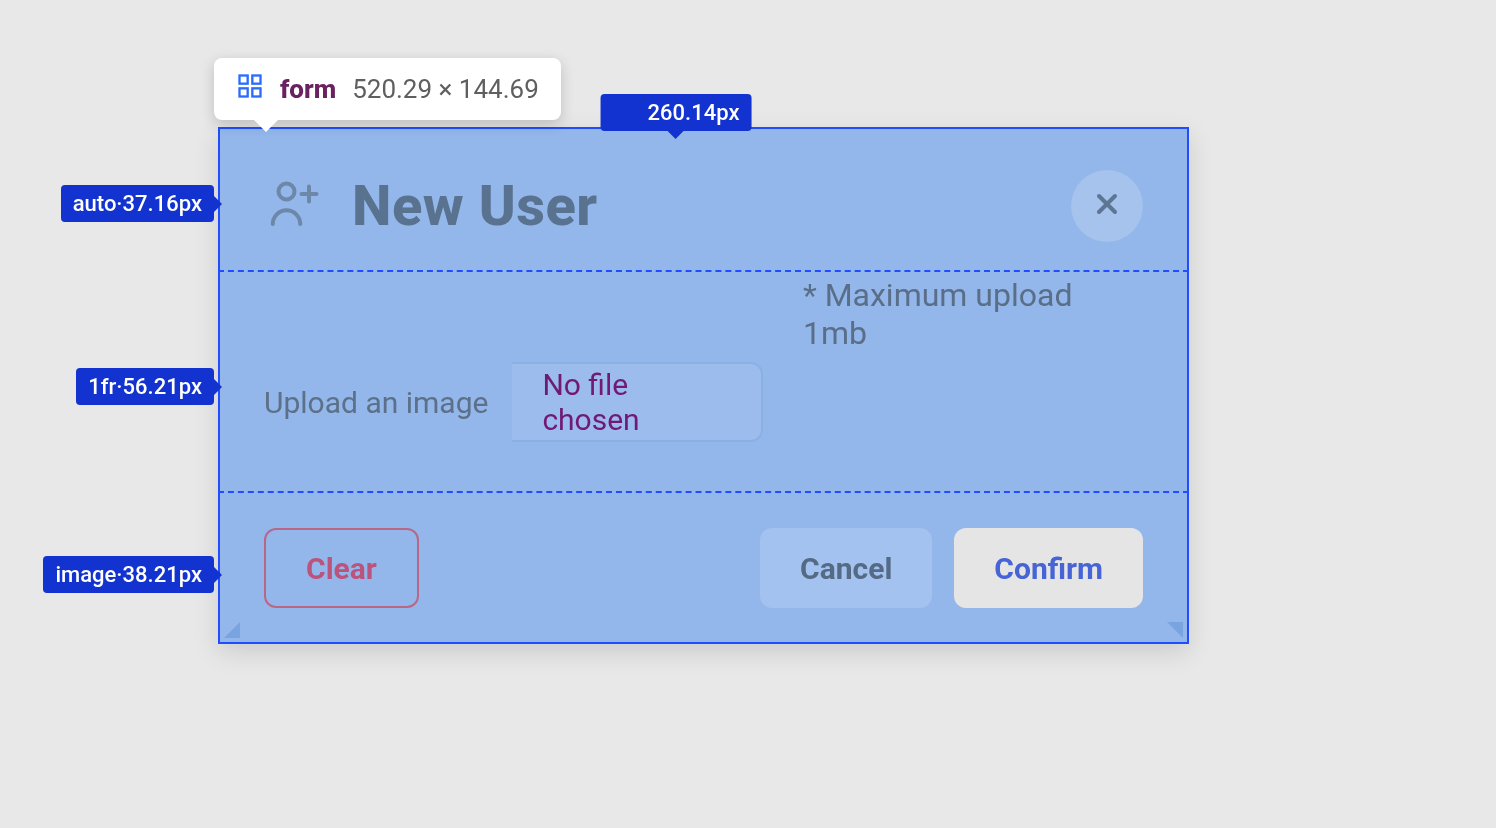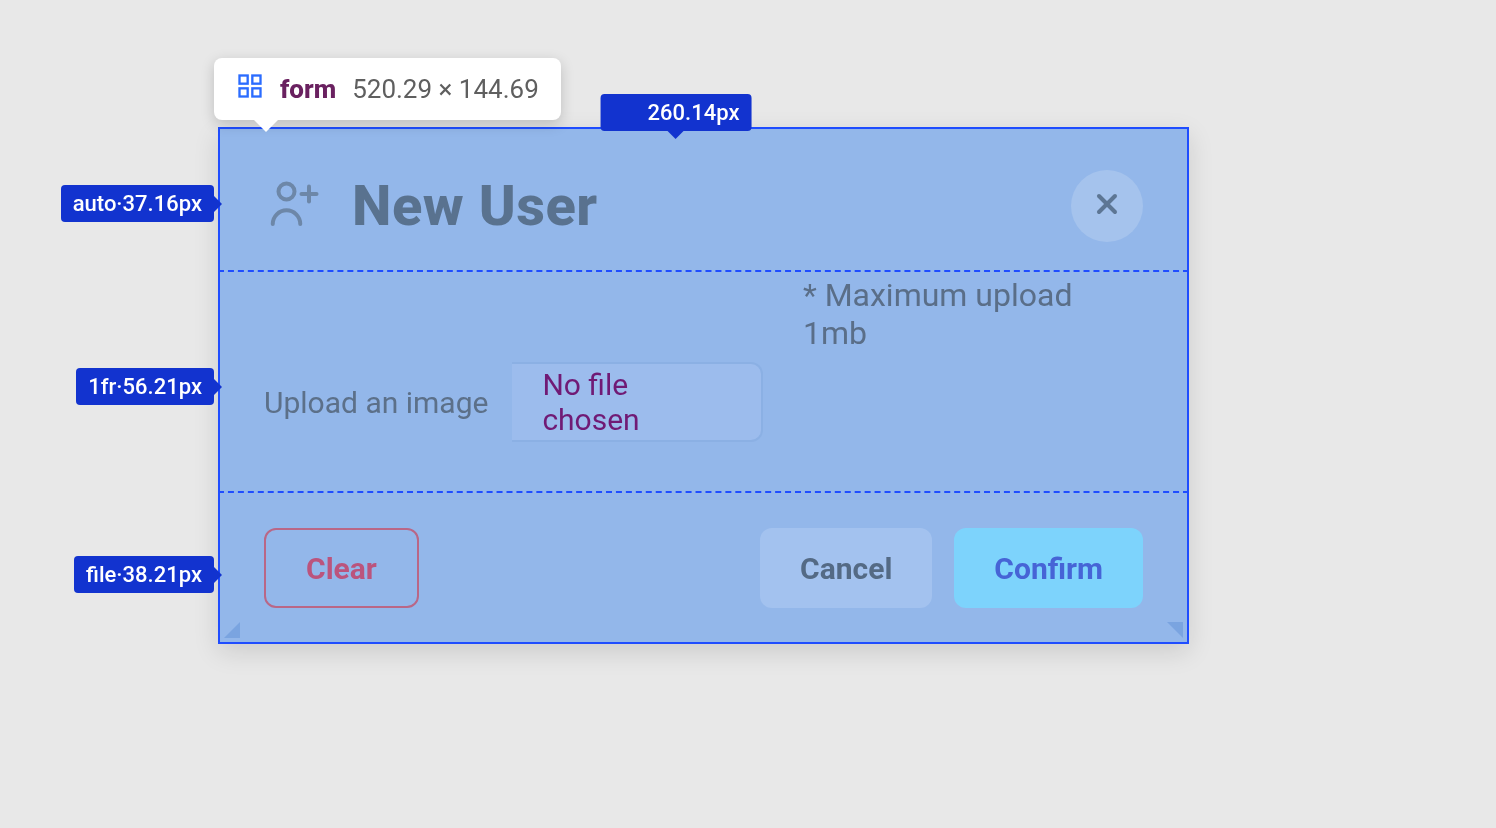--- a/index.html
+++ b/index.html
@@ -167,21 +167,21 @@
     color: #bb547d;
     background: transparent;
   }
   .spacer { flex: 1; }
   .btn-cancel {
     background: #a3c2ef;
     color: #546a85;
     margin-right: 22px;
   }
   .btn-confirm {
-    background: #7dd3fc;
+    background: #e5e5e5;
     color: #4664d6;
   }
 
   
   .tooltip {
     position: absolute;
     left: 214px;
     top: 58px;
     background: #fff;
     border-radius: 8px;
@@ -305,13 +305,13 @@
       <rect x="14" y="14" width="7" height="7"></rect>
     </svg>
   </span>
   <span class="tt-tag">form</span>
   <span class="tt-dims">520.29 × 144.69</span>
 </div>
 
 <div class="badge badge-top">260.14px</div>
 <div class="badge badge-row badge-r1">auto·37.16px</div>
 <div class="badge badge-row badge-r2">1fr·56.21px</div>
-<div class="badge badge-row badge-r3">file·38.21px</div>
+<div class="badge badge-row badge-r3">image·38.21px</div>
 
 </body></html>

